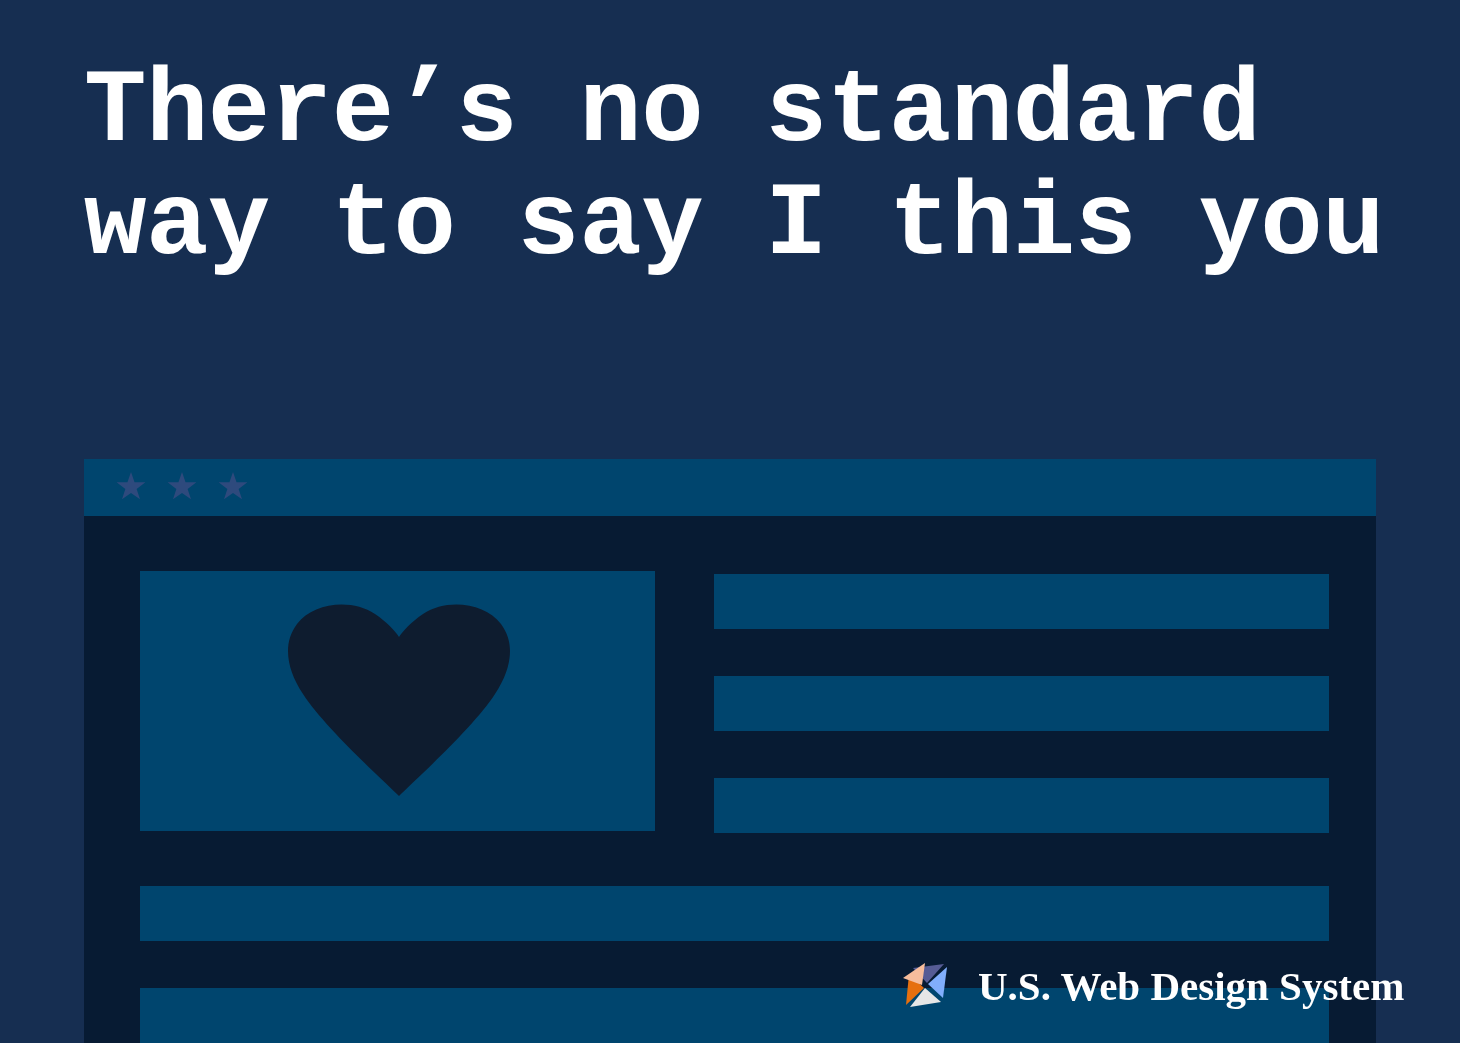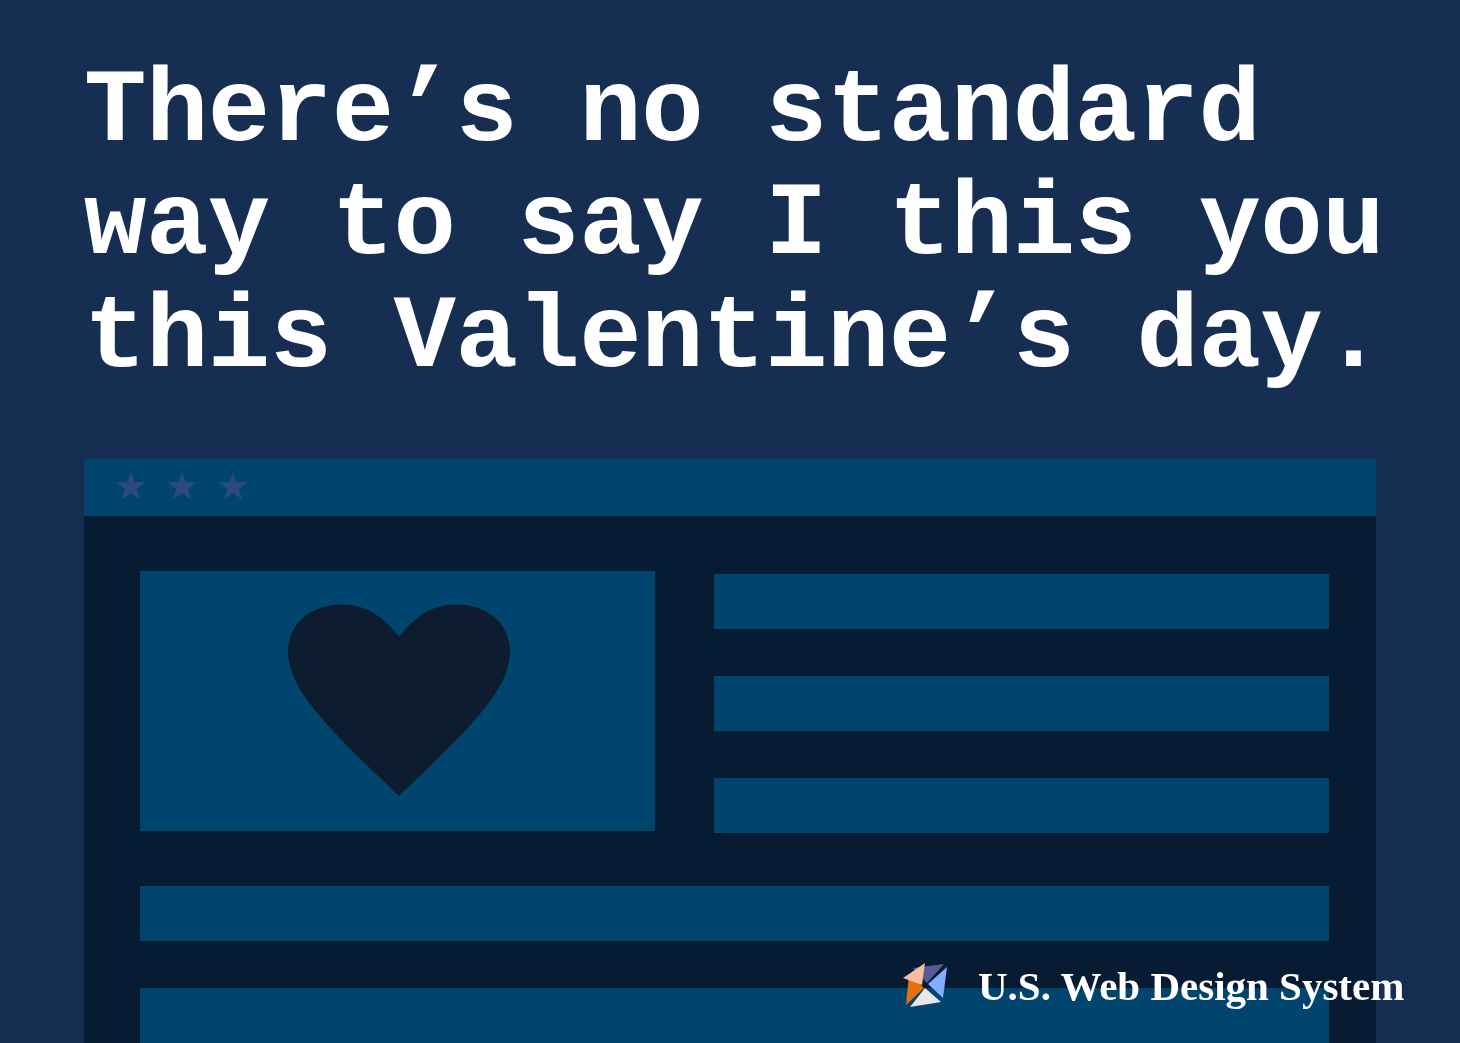--- a/index.html
+++ b/index.html
@@ -157,21 +157,20 @@
   }
 </style>
 </head>
 <body>
 
 <div class="poster">
 
   <div class="headline">
     <span class="headline-line">There’s no standard</span>
     <span class="headline-line">way to say I this you</span>
-    <span class="headline-line">this Valentine’s day.</span>
   </div>
 
   <div class="window">
 
     <div class="window-titlebar">
       <div class="window-dots">
         <span class="star"></span>
         <span class="star"></span>
         <span class="star"></span>
       </div>

